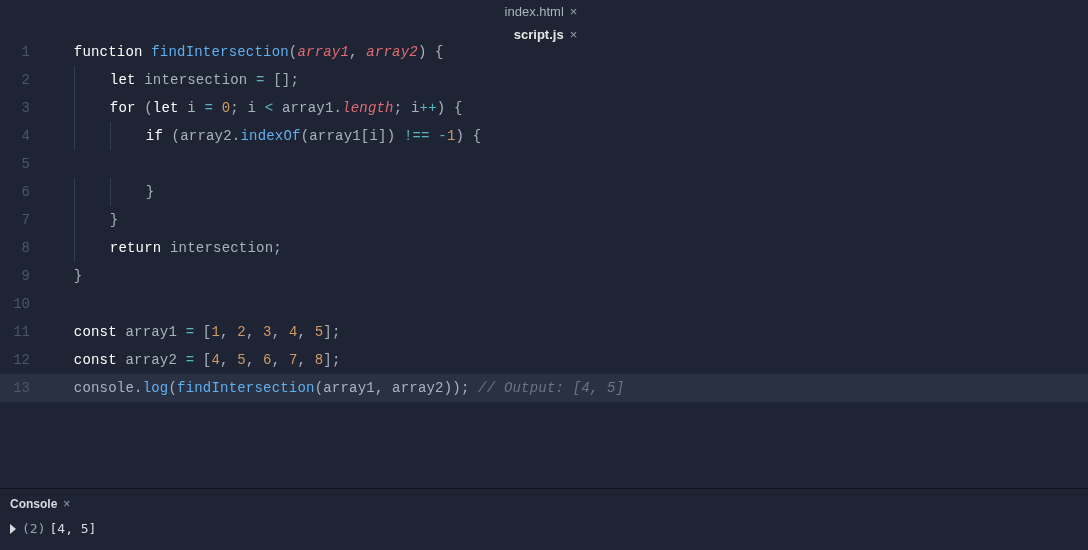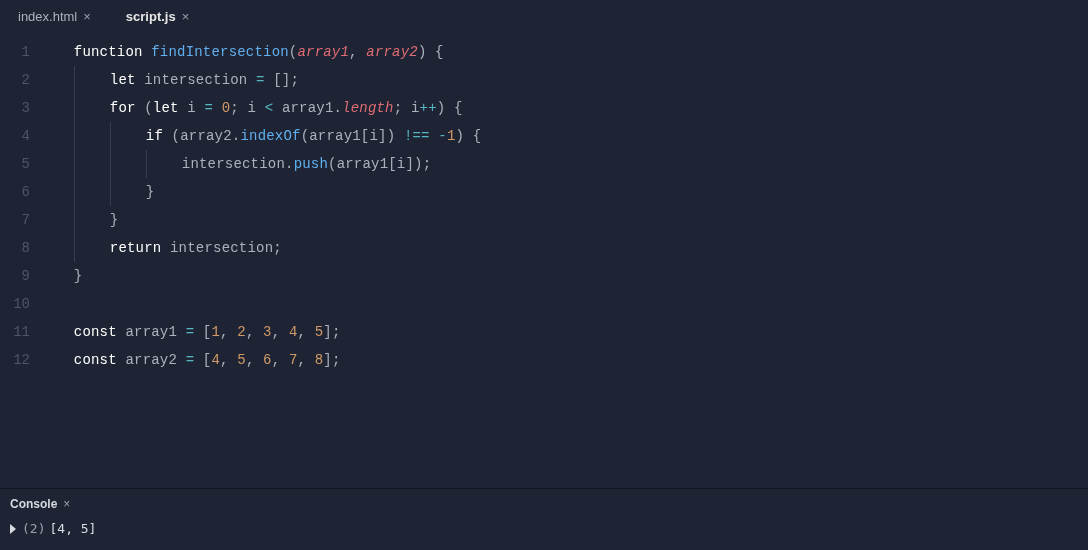--- a/index.html
+++ b/index.html
@@ -13,20 +13,21 @@
     overflow: hidden;
     display: flex;
     flex-direction: column;
   }
   .tabs {
     display: flex;
     align-items: center;
     height: 32px;
     padding: 0 8px;
     background: #1e2433;
+    flex-direction: column;
   }
   .tab {
     display: flex;
     align-items: center;
     padding: 4px 10px;
     color: #abb2bf;
     font-family: -apple-system, "Segoe UI", Arial, sans-serif;
     font-size: 13px;
     margin-right: 6px;
   }
@@ -134,21 +135,20 @@
     <span class="code">   <span class="indent-guide sp4"></span><span class="kw-purple">for</span><span class="kw-white"> (</span><span class="kw-purple">let</span><span class="kw-white"> i </span><span class="kw-cyan">=</span><span class="kw-white"> </span><span class="kw-orange">0</span><span class="kw-white">; i </span><span class="kw-cyan">&lt;</span><span class="kw-white"> array1.</span><span class="kw-red">length</span><span class="kw-white">; i</span><span class="kw-cyan">++</span><span class="kw-white">) {</span></span>
   </div>
 
   <div class="code-row">
     <div class="gutter">4</div>
     <span class="code">   <span class="indent-guide sp4"></span><span class="indent-guide sp4"></span><span class="kw-purple">if</span><span class="kw-white"> (array2.</span><span class="kw-blue">indexOf</span><span class="kw-white">(array1[i]) </span><span class="kw-cyan">!==</span><span class="kw-white"> </span><span class="kw-cyan">-</span><span class="kw-orange">1</span><span class="kw-white">) {</span></span>
   </div>
 
   <div class="code-row">
     <div class="gutter">5</div>
-    <span class="code">   <span class="indent-guide sp4"></span><span class="indent-guide sp4"></span><span class="indent-guide sp4"></span><span class="kw-white">intersection.</span><span class="kw-blue">push</span><span class="kw-white">(array1[i]);</span></span>
   </div>
 
   <div class="code-row">
     <div class="gutter">6</div>
     <span class="code">   <span class="indent-guide sp4"></span><span class="indent-guide sp4"></span><span class="kw-white">}</span></span>
   </div>
 
   <div class="code-row">
     <div class="gutter">7</div>
     <span class="code">   <span class="indent-guide sp4"></span><span class="kw-white">}</span></span>
@@ -172,20 +172,24 @@
   <div class="code-row">
     <div class="gutter">11</div>
     <span class="code">   <span class="kw-purple">const</span><span class="kw-white"> array1 </span><span class="kw-cyan">=</span><span class="kw-white"> [</span><span class="kw-orange">1</span><span class="kw-white">, </span><span class="kw-orange">2</span><span class="kw-white">, </span><span class="kw-orange">3</span><span class="kw-white">, </span><span class="kw-orange">4</span><span class="kw-white">, </span><span class="kw-orange">5</span><span class="kw-white">];</span></span>
   </div>
 
   <div class="code-row">
     <div class="gutter">12</div>
     <span class="code">   <span class="kw-purple">const</span><span class="kw-white"> array2 </span><span class="kw-cyan">=</span><span class="kw-white"> [</span><span class="kw-orange">4</span><span class="kw-white">, </span><span class="kw-orange">5</span><span class="kw-white">, </span><span class="kw-orange">6</span><span class="kw-white">, </span><span class="kw-orange">7</span><span class="kw-white">, </span><span class="kw-orange">8</span><span class="kw-white">];</span></span>
   </div>
 
+  <div class="code-row highlight">
+    <div class="gutter">13</div>
+    <span class="code">   <span class="kw-white">console.</span><span class="kw-blue">log</span><span class="kw-white">(</span><span class="kw-blue">findIntersection</span><span class="kw-white">(array1, array2));</span><span class="kw-gray"> // Output: [4, 5]</span></span>
+  </div>
 
 </div>
 
 <div class="console-panel">
   <div class="console-header">
     <span>Console</span>
     <span class="close-x">×</span>
   </div>
   <div class="console-line">
     <span class="disclosure"></span>

